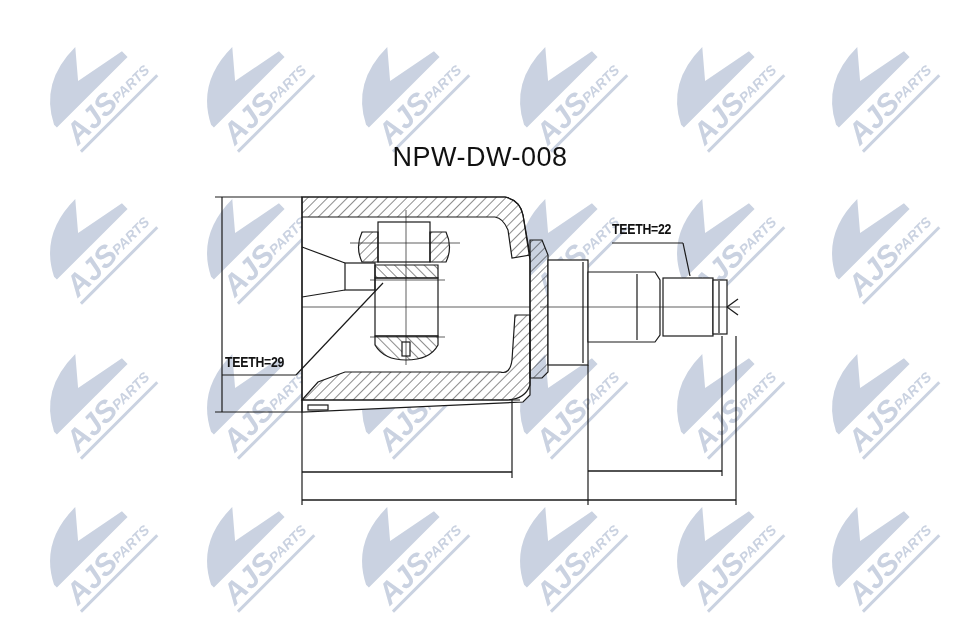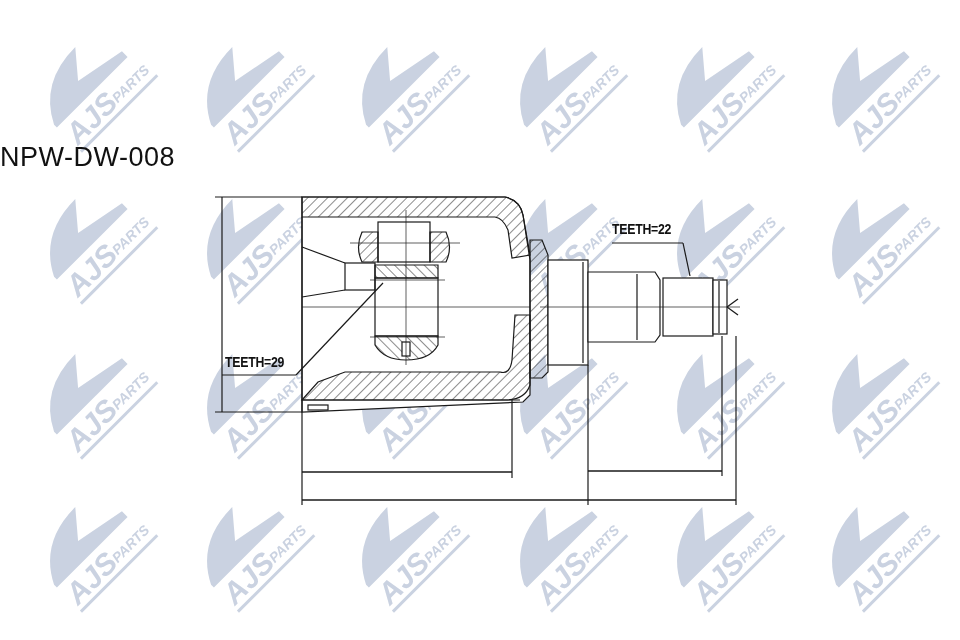--- a/index.html
+++ b/index.html
@@ -1,18 +1,18 @@
 <!DOCTYPE html>
 <html><head>
 <meta charset="utf-8">
 <style>
   html,body{margin:0;padding:0;background:#ffffff;}
   body{width:960px;height:640px;overflow:hidden;position:relative;font-family:"Liberation Sans",sans-serif;}
   .stage{position:absolute;left:0;top:0;width:960px;height:640px;}
-  .title{position:absolute;left:0;width:960px;top:142px;text-align:left;font-family:"Liberation Sans",sans-serif;font-size:27px;color:#111;letter-spacing:0.5px;}
+  .title{position:absolute;left:0;width:960px;top:142px;text-align:center;font-family:"Liberation Sans",sans-serif;font-size:27px;color:#111;letter-spacing:0.5px;}
   .lbl{position:absolute;font-family:"Liberation Sans Narrow","Liberation Sans",sans-serif;font-weight:bold;font-size:15px;color:#111;transform:scaleX(0.82);transform-origin:left top;letter-spacing:-0.3px;}
   svg{position:absolute;left:0;top:0;}
 </style>
 </head>
 <body>
 
 <div class="stage">
 
   <svg id="wm-layer" width="960" height="640">
       <g transform="translate(38,28) rotate(-45 50 60)" opacity="0.9">

